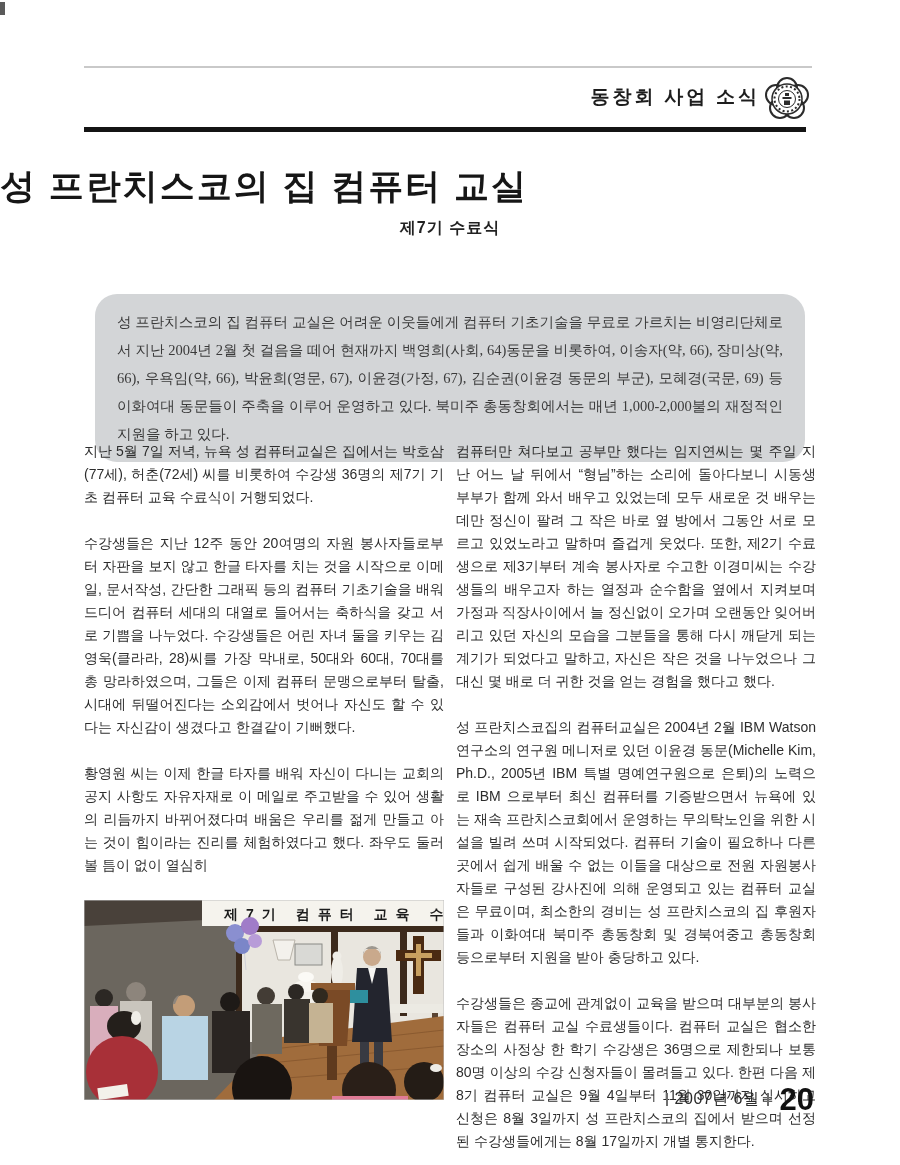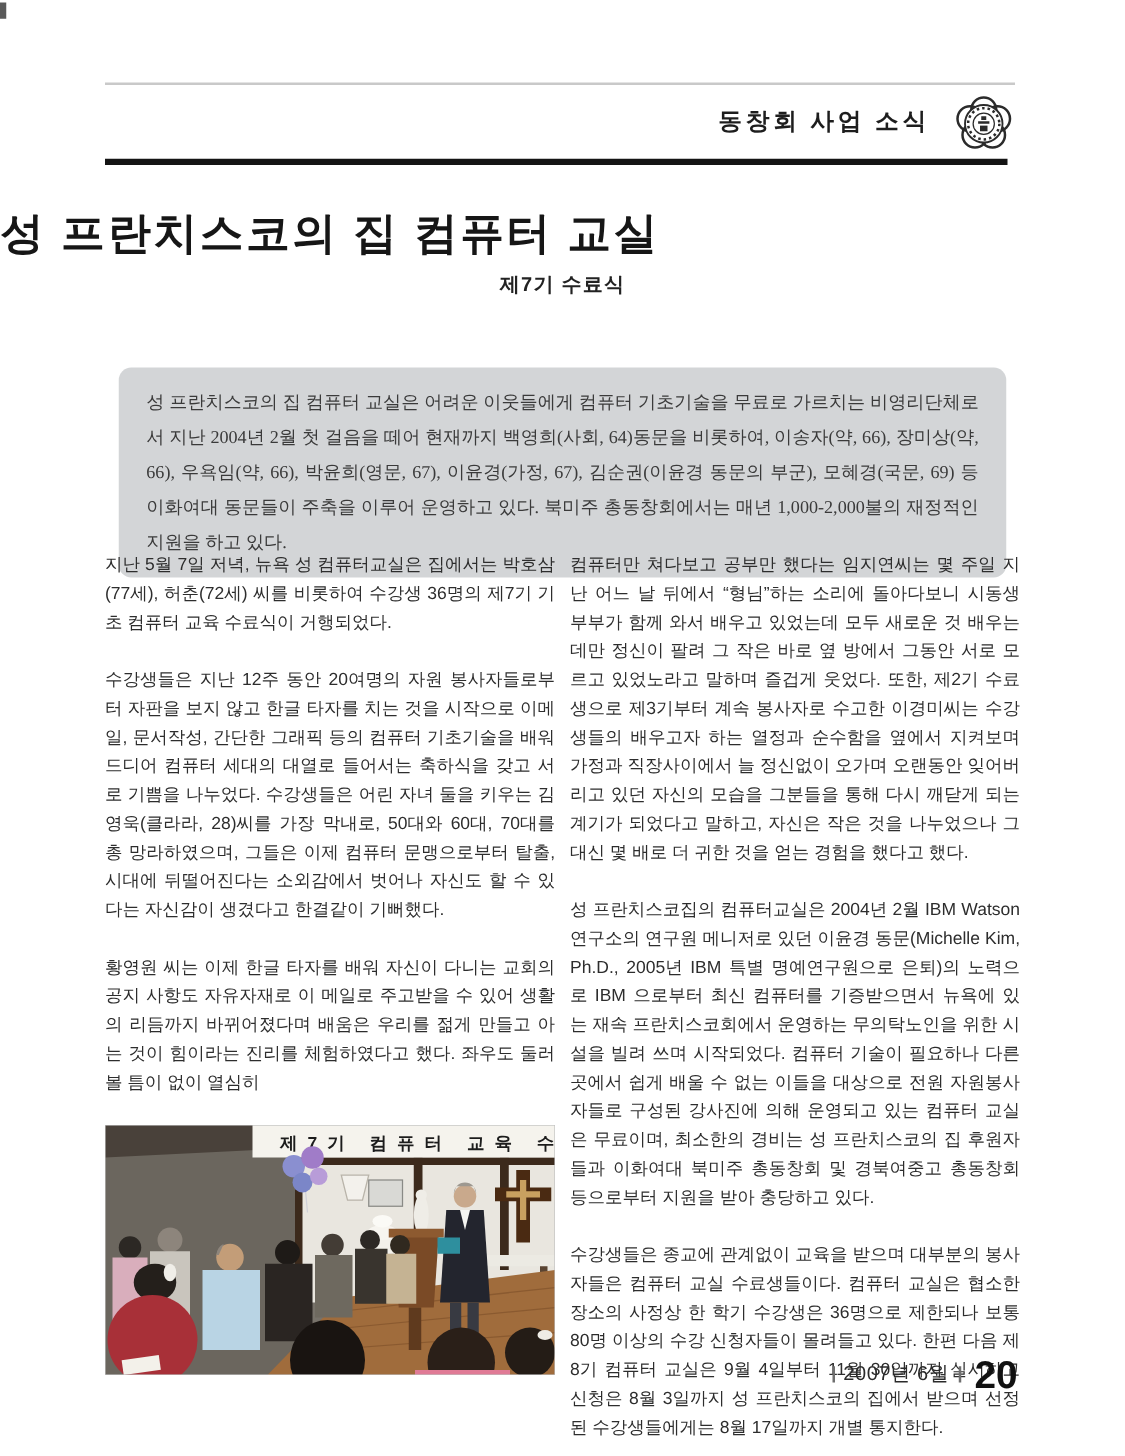--- a/index.html
+++ b/index.html
@@ -3,29 +3,29 @@
 <meta charset="utf-8">
 <style>
   * { margin:0; padding:0; box-sizing:border-box; }
   html,body { background:#ffffff; }
   body { font-family:"Liberation Sans", sans-serif; color:#2b2b2b; }
   .sheet { position:relative; width:900px; height:1165px; background:#ffffff; overflow:hidden; margin:0 auto; }
 
   .scan-mark { position:absolute; left:0; top:2px; width:5px; height:13px; background:#5a5a5a; }
 
   .rule-thin { position:absolute; left:84px; width:728px; top:66px; height:2px; background:#c9c9c9; }
-  .header-row { position:absolute; top:72px; right:86px; display:flex; align-items:center; gap:16px; }
+  .header-row { position:absolute; top:72px; right:86px; display:flex; align-items:center; }
   .header-label { font-family:"Liberation Serif", serif; font-size:19px; font-weight:bold; letter-spacing:3px; color:#1d1d1d; padding-bottom:4px; }
   .seal { width:54px; height:54px; }
   .rule-thick { position:absolute; left:84px; width:722px; top:127px; height:5px; background:#141414; }
 
   .title { position:absolute; top:163px; left:0; width:100%; font-size:35px; font-weight:bold; letter-spacing:2px; color:#161616; }
   .subtitle { position:absolute; top:218px; left:0; width:100%; text-align:center; font-size:16px; font-weight:600; letter-spacing:1px; color:#222222; }
 
-  .intro-box { position:absolute; top:294px; left:95px; width:710px; border-radius:10px; padding:14px 22px; font-family:"Liberation Serif", serif; font-size:14.5px; line-height:28px; text-align:justify; color:#3a3a3a; }
+  .intro-box { position:absolute; top:294px; left:95px; width:710px; border-radius:22px; padding:14px 22px; font-family:"Liberation Serif", serif; font-size:14.5px; line-height:28px; text-align:justify; color:#3a3a3a; }
 
   .columns { position:absolute; top:440px; left:84px; width:732px; display:flex; gap:12px; }
   .col { width:360px; font-size:14px; line-height:23px; text-align:justify; color:#2d2d2d; }
   .col p { margin:0 0 23px 0; }
 
   .photo-figure { margin-top:16px; }
   .photo-frame { width:360px; height:200px; display:block; }
   .photo-caption { font-size:14px; color:#4c4c4c; margin-top:9px; letter-spacing:1px; }
 
   .footer { position:absolute; top:1084px; right:86px; display:flex; align-items:center; gap:7px; }

